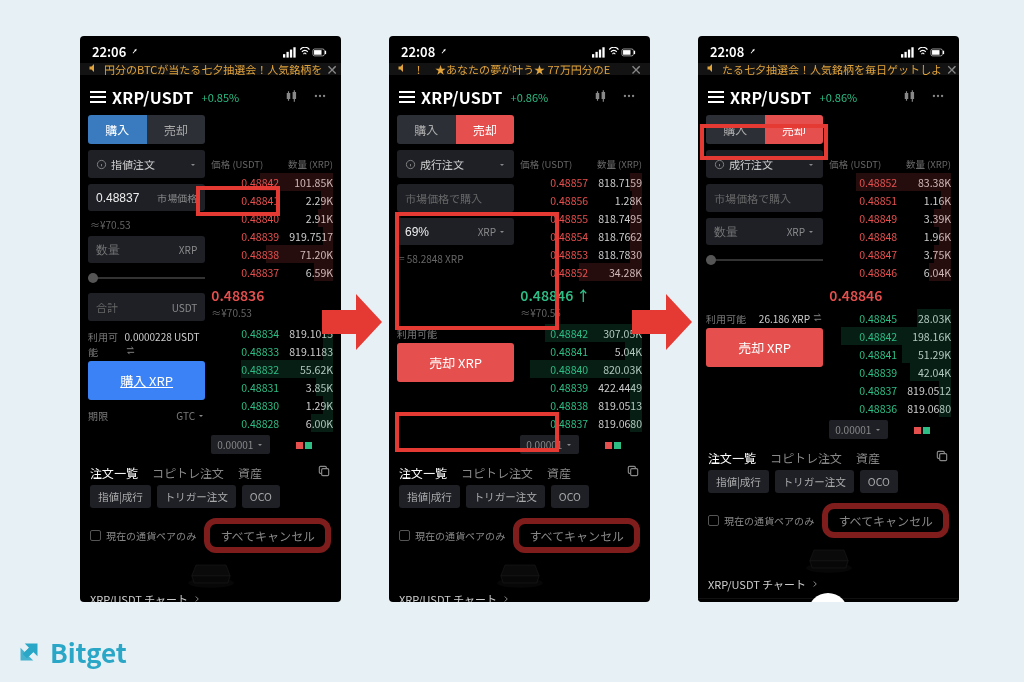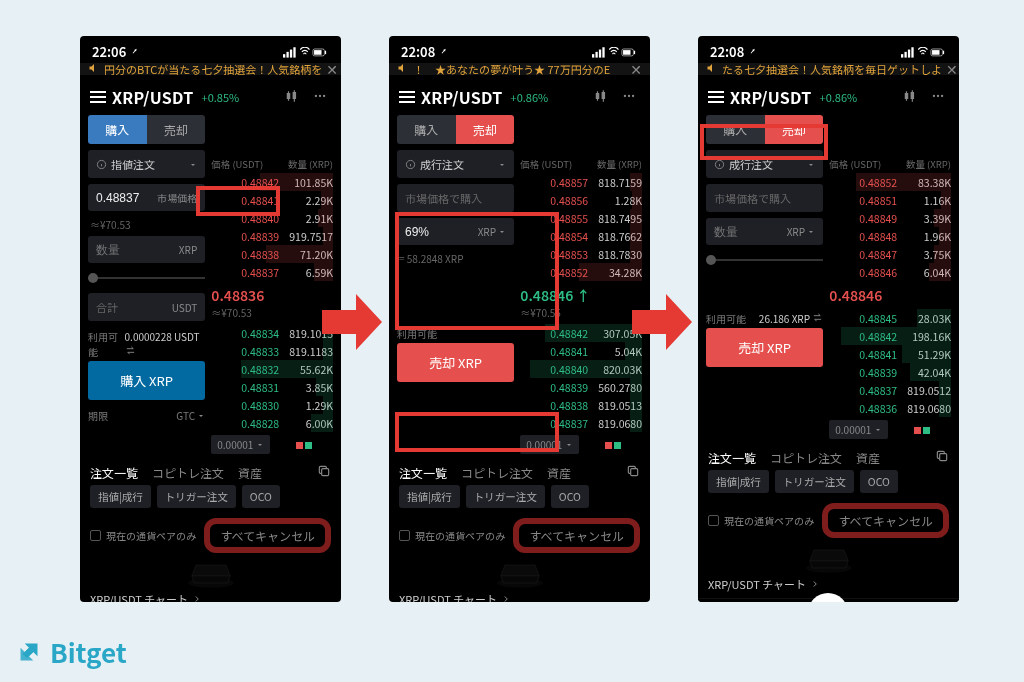--- a/index.html
+++ b/index.html
@@ -93,21 +93,21 @@
   .inp .unit { margin-left:auto; color:#888; font-size:10px; white-space:nowrap;}
   .muted { color:#666; font-size:10px; padding:0 2px 4px 2px;}
   .slider {
     height:14px; position:relative; margin:2px 0 8px 0;
   }
   .slider .track { position:absolute; top:6px; left:0; right:0; height:2px; background:#333;}
   .slider .knob { position:absolute; top:2px; left:0; width:10px; height:10px; border-radius:50%; background:#555;}
   .bigbtn {
     text-align:center; padding:10px 0; border-radius:3px; color:#fff; font-size:13px; cursor:pointer;
   }
-  .bigbtn.buy { background:#0369a1; }
+  .bigbtn.buy { background:#3b82f6;text-decoration:underline; }
   .bigbtn.sell { background:#e5504f; }
   .rowsmall { display:flex; justify-content:space-between; align-items:center; color:#777; font-size:10px; padding:2px 0;}
   
   .obhead { display:flex; justify-content:space-between; color:#666; font-size:9.5px; padding-bottom:2px;margin-top:42px;}
   .obrow { display:flex; justify-content:space-between; padding:1.5px 0; position:relative;}
   .obrow .p { width:48px;margin-left:30px; }
   .obrow .q { flex:1; text-align:right; color:#ccc;}
   .ask .p { color:#e5504f; }
   .bid .p { color:#2dbd85; }
   .obrow .bar { position:absolute; right:0; top:0; bottom:0; opacity:.16; }
@@ -523,21 +523,21 @@
      <span class="q">5.04K</span>
    </div>
           <div class="obrow bid">
      <div class="bar" style="width:92%"></div>
      <span class="p">0.48840</span>
      <span class="q">820.03K</span>
    </div>
           <div class="obrow bid">
      <div class="bar" style="width:10%"></div>
      <span class="p">0.48839</span>
-     <span class="q">560.2780</span>
+     <span class="q">422.4449</span>
    </div>
           <div class="obrow bid">
      <div class="bar" style="width:10%"></div>
      <span class="p">0.48838</span>
      <span class="q">819.0513</span>
    </div>
           <div class="obrow bid">
      <div class="bar" style="width:10%"></div>
      <span class="p">0.48837</span>
      <span class="q">819.0680</span>

